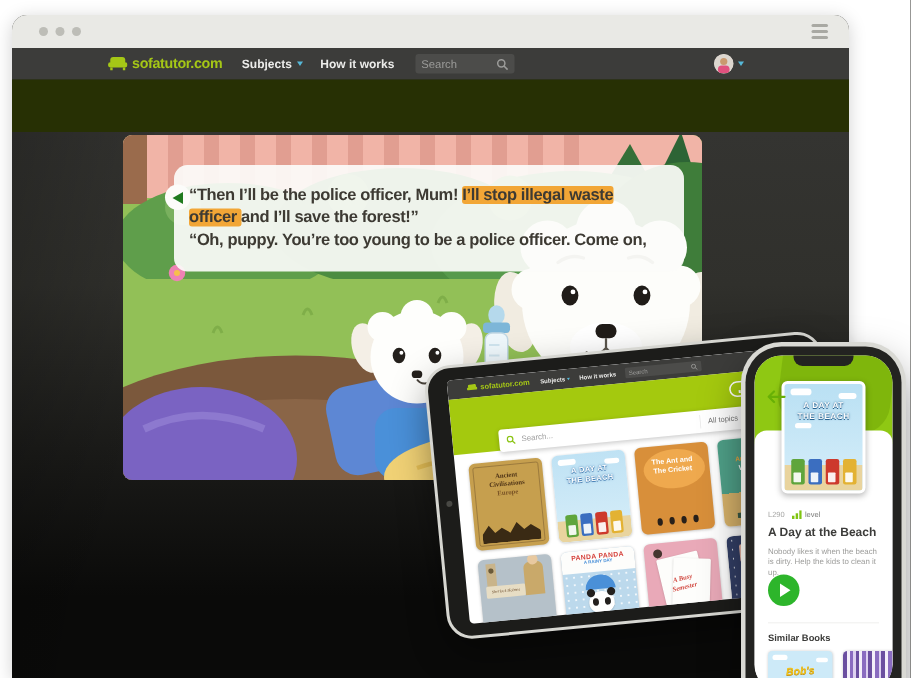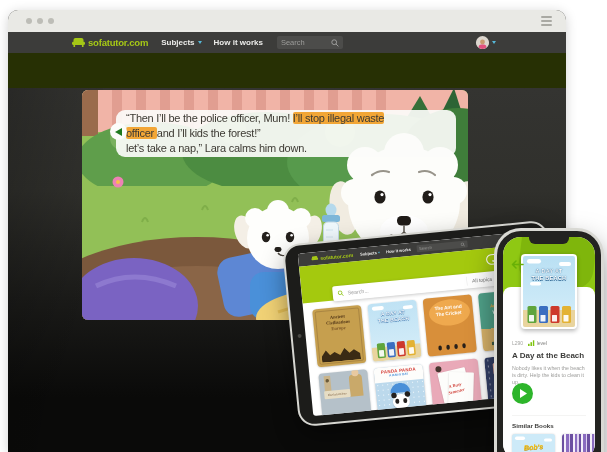--- a/index.html
+++ b/index.html
@@ -33,22 +33,22 @@
     background:linear-gradient(180deg,#35353100 0,#35353100 0),
                linear-gradient(180deg,#343431 0%,#30302c 28%,#1b1b19 58%,#0a0a09 85%);}
   .content-area::before{content:'';position:absolute;left:0;top:0;bottom:0;width:95px;
     background:linear-gradient(100deg,rgba(0,0,0,.22),rgba(0,0,0,0) 75%);}
   .back-arrow{position:absolute;left:90px;top:8px;cursor:pointer;}
 
   
   .illustration{position:absolute;left:74px;top:2px;width:386px;height:230px;
     border-radius:6px;overflow:hidden;background:#92c057;}
   .caption-box{position:absolute;left:34px;top:20px;width:340px;box-sizing:border-box;
-    padding:1px 10px;background:rgba(252,252,250,.92);border-radius:9px;
-    color:#3d3a33;font-size:11px;font-weight:400;line-height:1.35;letter-spacing:-.25px;}
+    padding:13px 10px;background:rgba(252,252,250,.92);border-radius:9px;
+    color:#3d3a33;font-size:11px;font-weight:700;line-height:1.35;letter-spacing:-.25px;}
   .cap-line{white-space:nowrap;}
   .hl{background:#f2a636;border-radius:2px;}
   .audio-tab{position:absolute;left:-6px;top:13px;width:17px;height:17px;border-radius:50%;
     background:#fcfcfa;display:flex;align-items:center;justify-content:center;cursor:pointer;}
   .audio-tab i{display:block;width:0;height:0;border-top:4.5px solid transparent;
     border-bottom:4.5px solid transparent;border-right:7px solid #1f7a1f;}
 
   
   .tablet{position:absolute;left:284px;top:247px;width:262px;height:179px;
     transform:rotate(-5.5deg);transform-origin:0 0;background:#1c1c1a;border-radius:15px;
@@ -327,22 +327,22 @@
           <rect x="241.5" y="132" width="15" height="33" rx="4.5" fill="#eef7fb" stroke="#c2d8e4" stroke-width="1"></rect>
           <path d="M244 140 h7 M244 147 h7 M244 154 h7" stroke="#cfe4ee" stroke-width="1.2"></path>
         </svg>
 
         
         <div class="caption-box">
           <span class="audio-tab">
               <i></i>
             </span>
           <div class="cap-line"><span>“Then I’ll be the police officer, Mum! </span><span class="hl">I’ll stop illegal waste</span></div>
-          <div class="cap-line"><span class="hl">officer </span><span>and I’ll kids the forest!”</span></div>
-          <div class="cap-line">let’s take a nap,” Lara calms him down.</div>
+          <div class="cap-line"><span class="hl">officer </span><span>and I’ll save the forest!”</span></div>
+          <div class="cap-line">“Oh, puppy. You’re too young to be a police officer. Come on,</div>
         </div>
       </div>
     </div>
   </div>
 
   <div class="tablet">
     <span class="t-cam"></span>
     <div class="tablet-screen">
       <div class="t2x">
         <div class="t-navbar">

